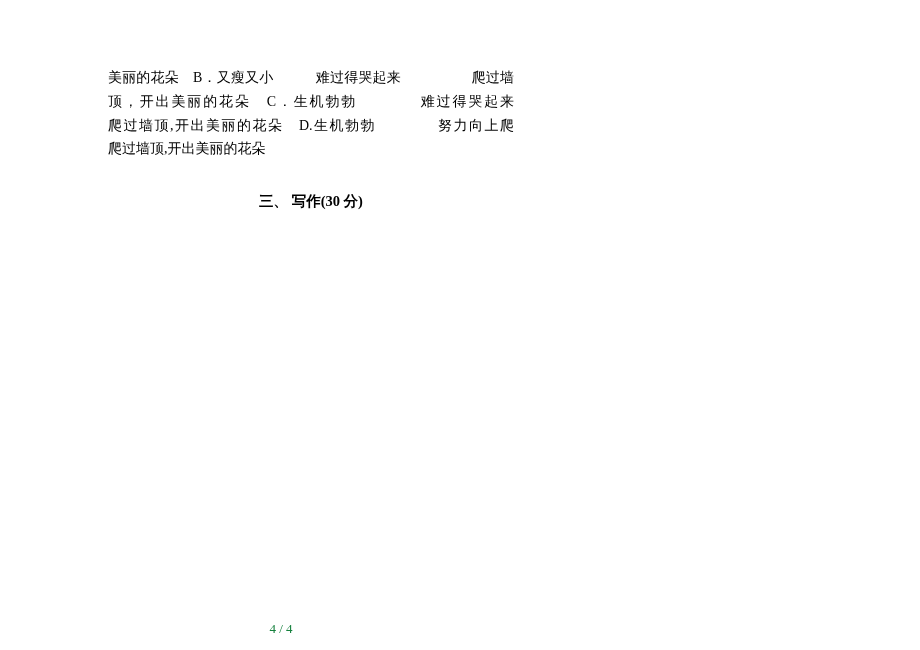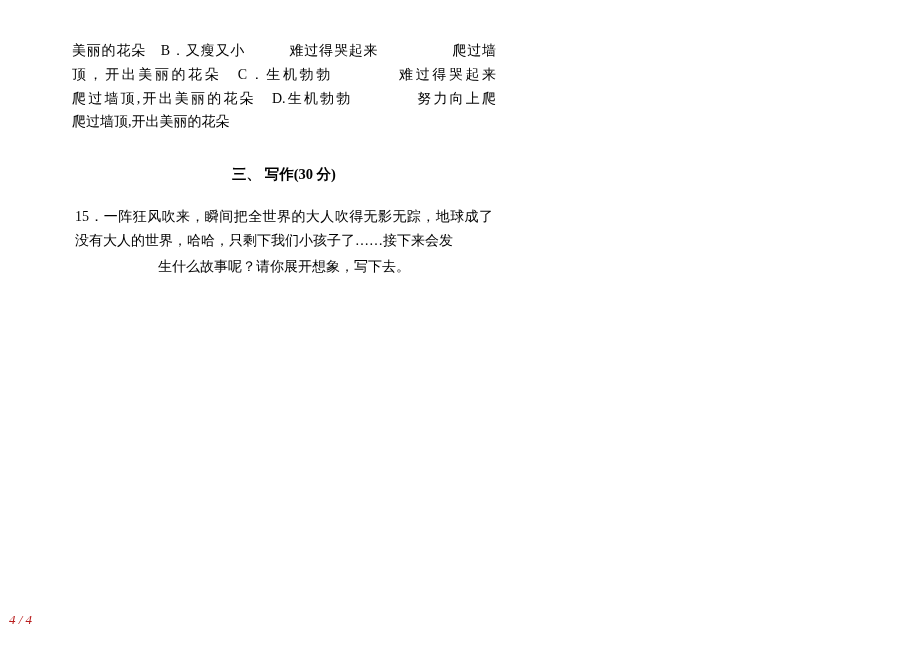--- a/index.html
+++ b/index.html
@@ -1,16 +1,16 @@
 <!DOCTYPE html>
 <html><head>
   <meta charset="utf-8">
   <style>
     * {
-      margin: 3px;
+      margin: 12px;
       padding: 0;
       box-sizing: border-box;
     }
     body {
       width: 920px;
       height: 650px;
       background: #ffffff;
       font-family: "SimSun", "宋体", serif;
       position: relative;
       padding: 30px 60px;
@@ -38,30 +38,26 @@
       text-justify: inter-ideograph;
     }
     .question-indent {
       text-align: center;
     }
     .page-number {
       position: absolute;
       bottom: 25px;
       left: 0;
       width: 490px;
+      text-align: center;
       font-size: 13px;
-      color: #b91c1c;
-      font-style: italic;
+      color: #15803d;
     }
   </style>
 </head>
 <body>
 
 <div class="content-block">
   <div class="paragraph-top">美丽的花朵　B．又瘦又小　　　难过得哭起来　　　　　爬过墙顶，开出美丽的花朵　C．生机勃勃　　　　难过得哭起来　　　　　　爬过墙顶,开出美丽的花朵　D.生机勃勃　　　　努力向上爬　　　　　　爬过墙顶,开出美丽的花朵</div>
   <div class="section-heading">三、 写作(30 分)</div>
-  <div class="question-block">
-    <div>15．一阵狂风吹来，瞬间把全世界的大人吹得无影无踪，地球成了没有大人的世界，哈哈，只剩下我们小孩子了……接下来会发</div>
-    <div class="question-indent">生什么故事呢？请你展开想象，写下去。</div>
-  </div>
 </div>
 
 <div class="page-number">4 / 4</div>
 
 </body></html>

